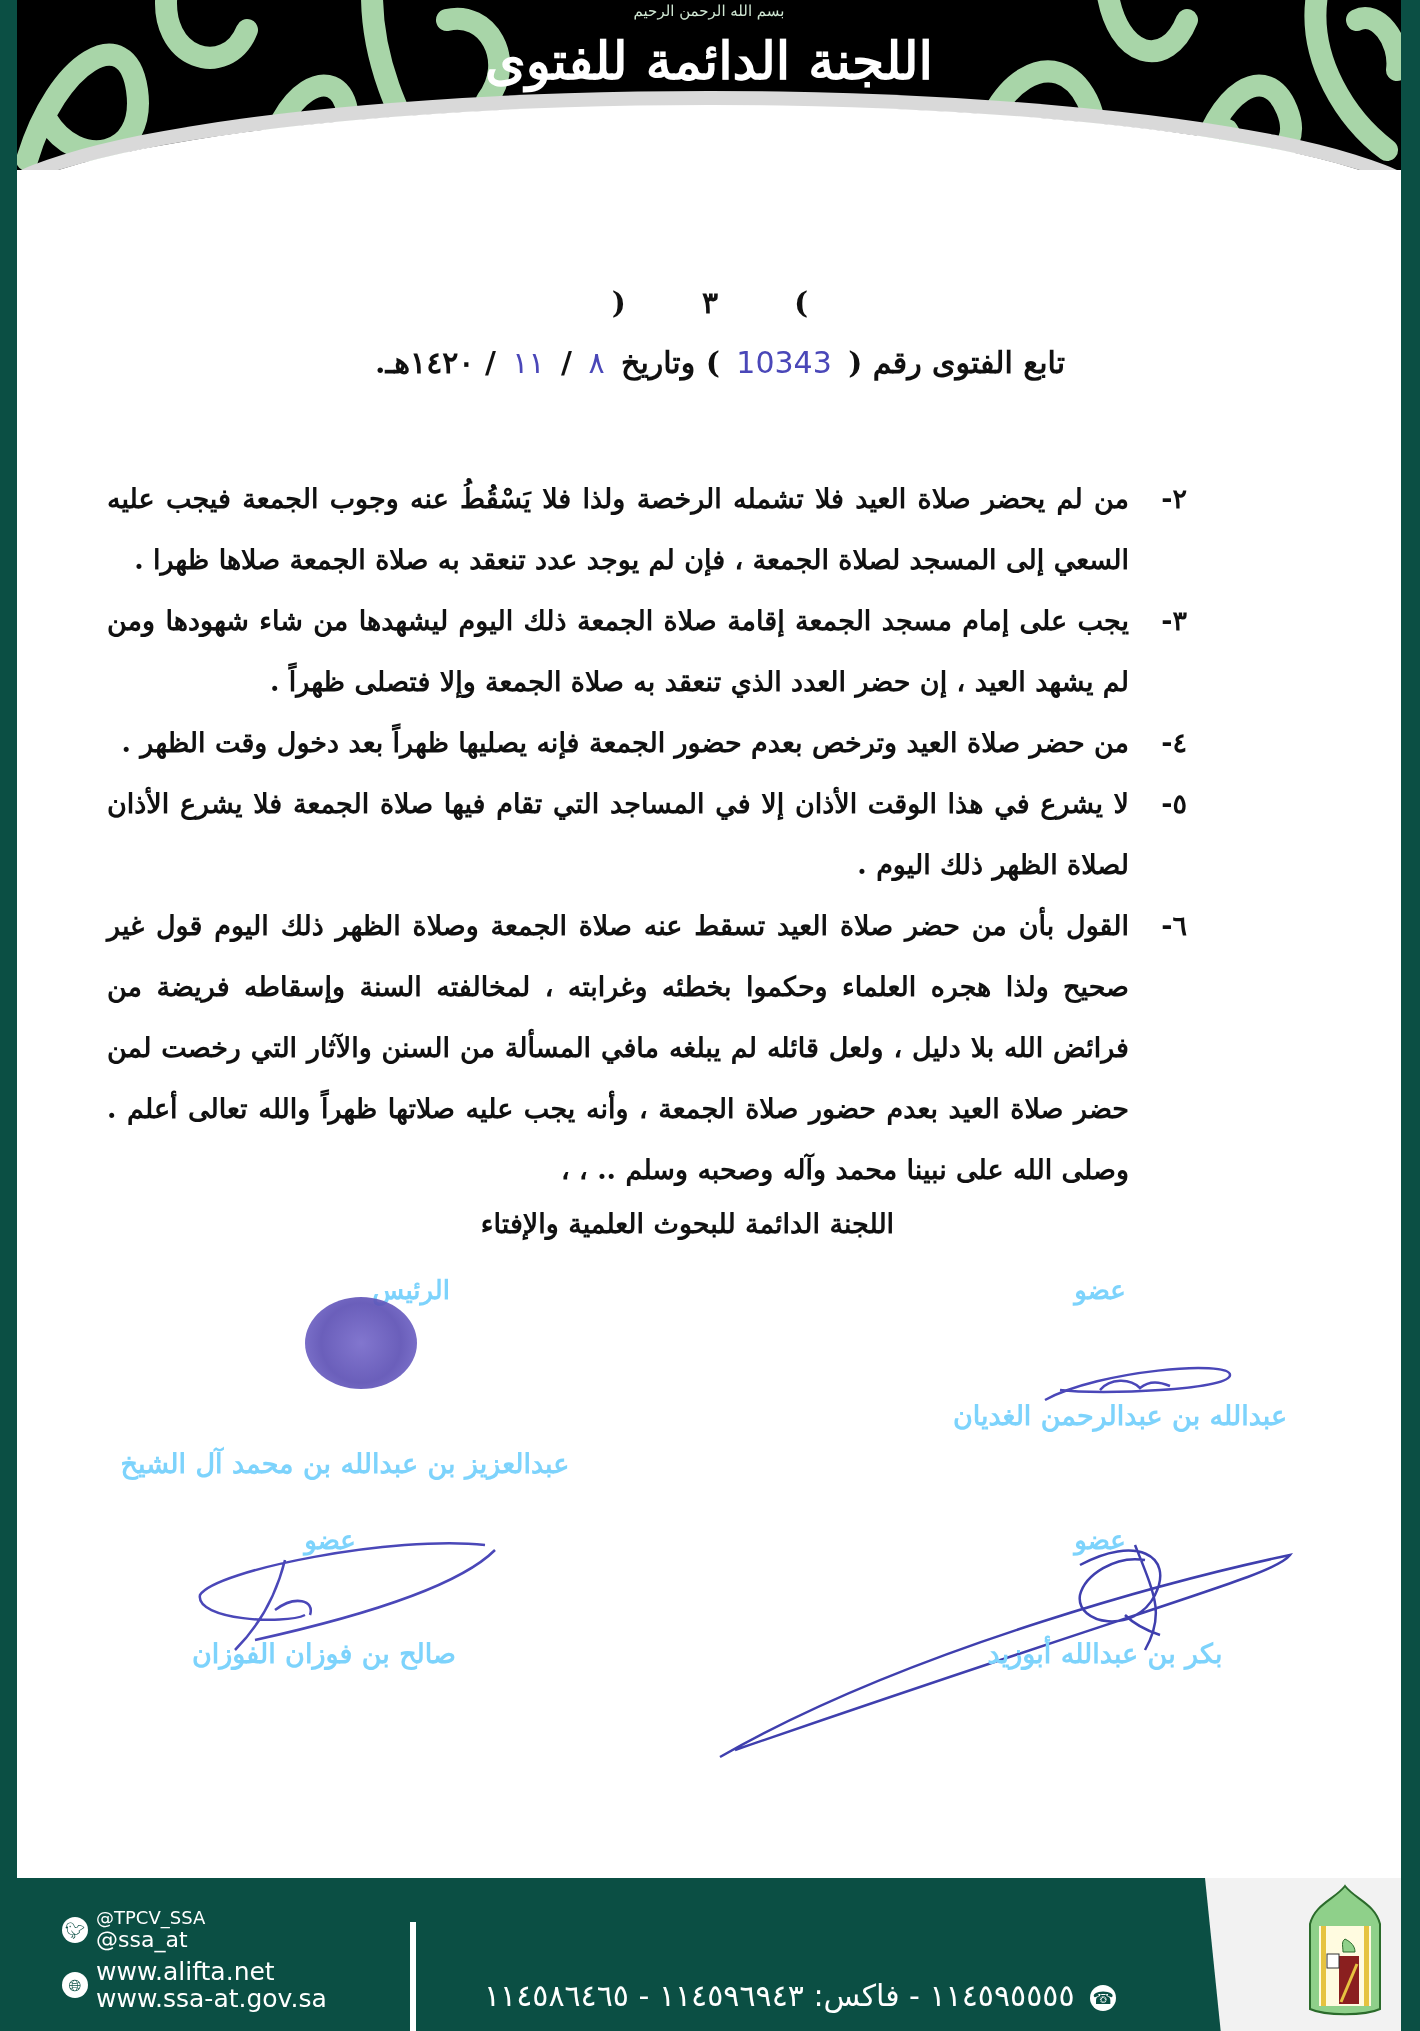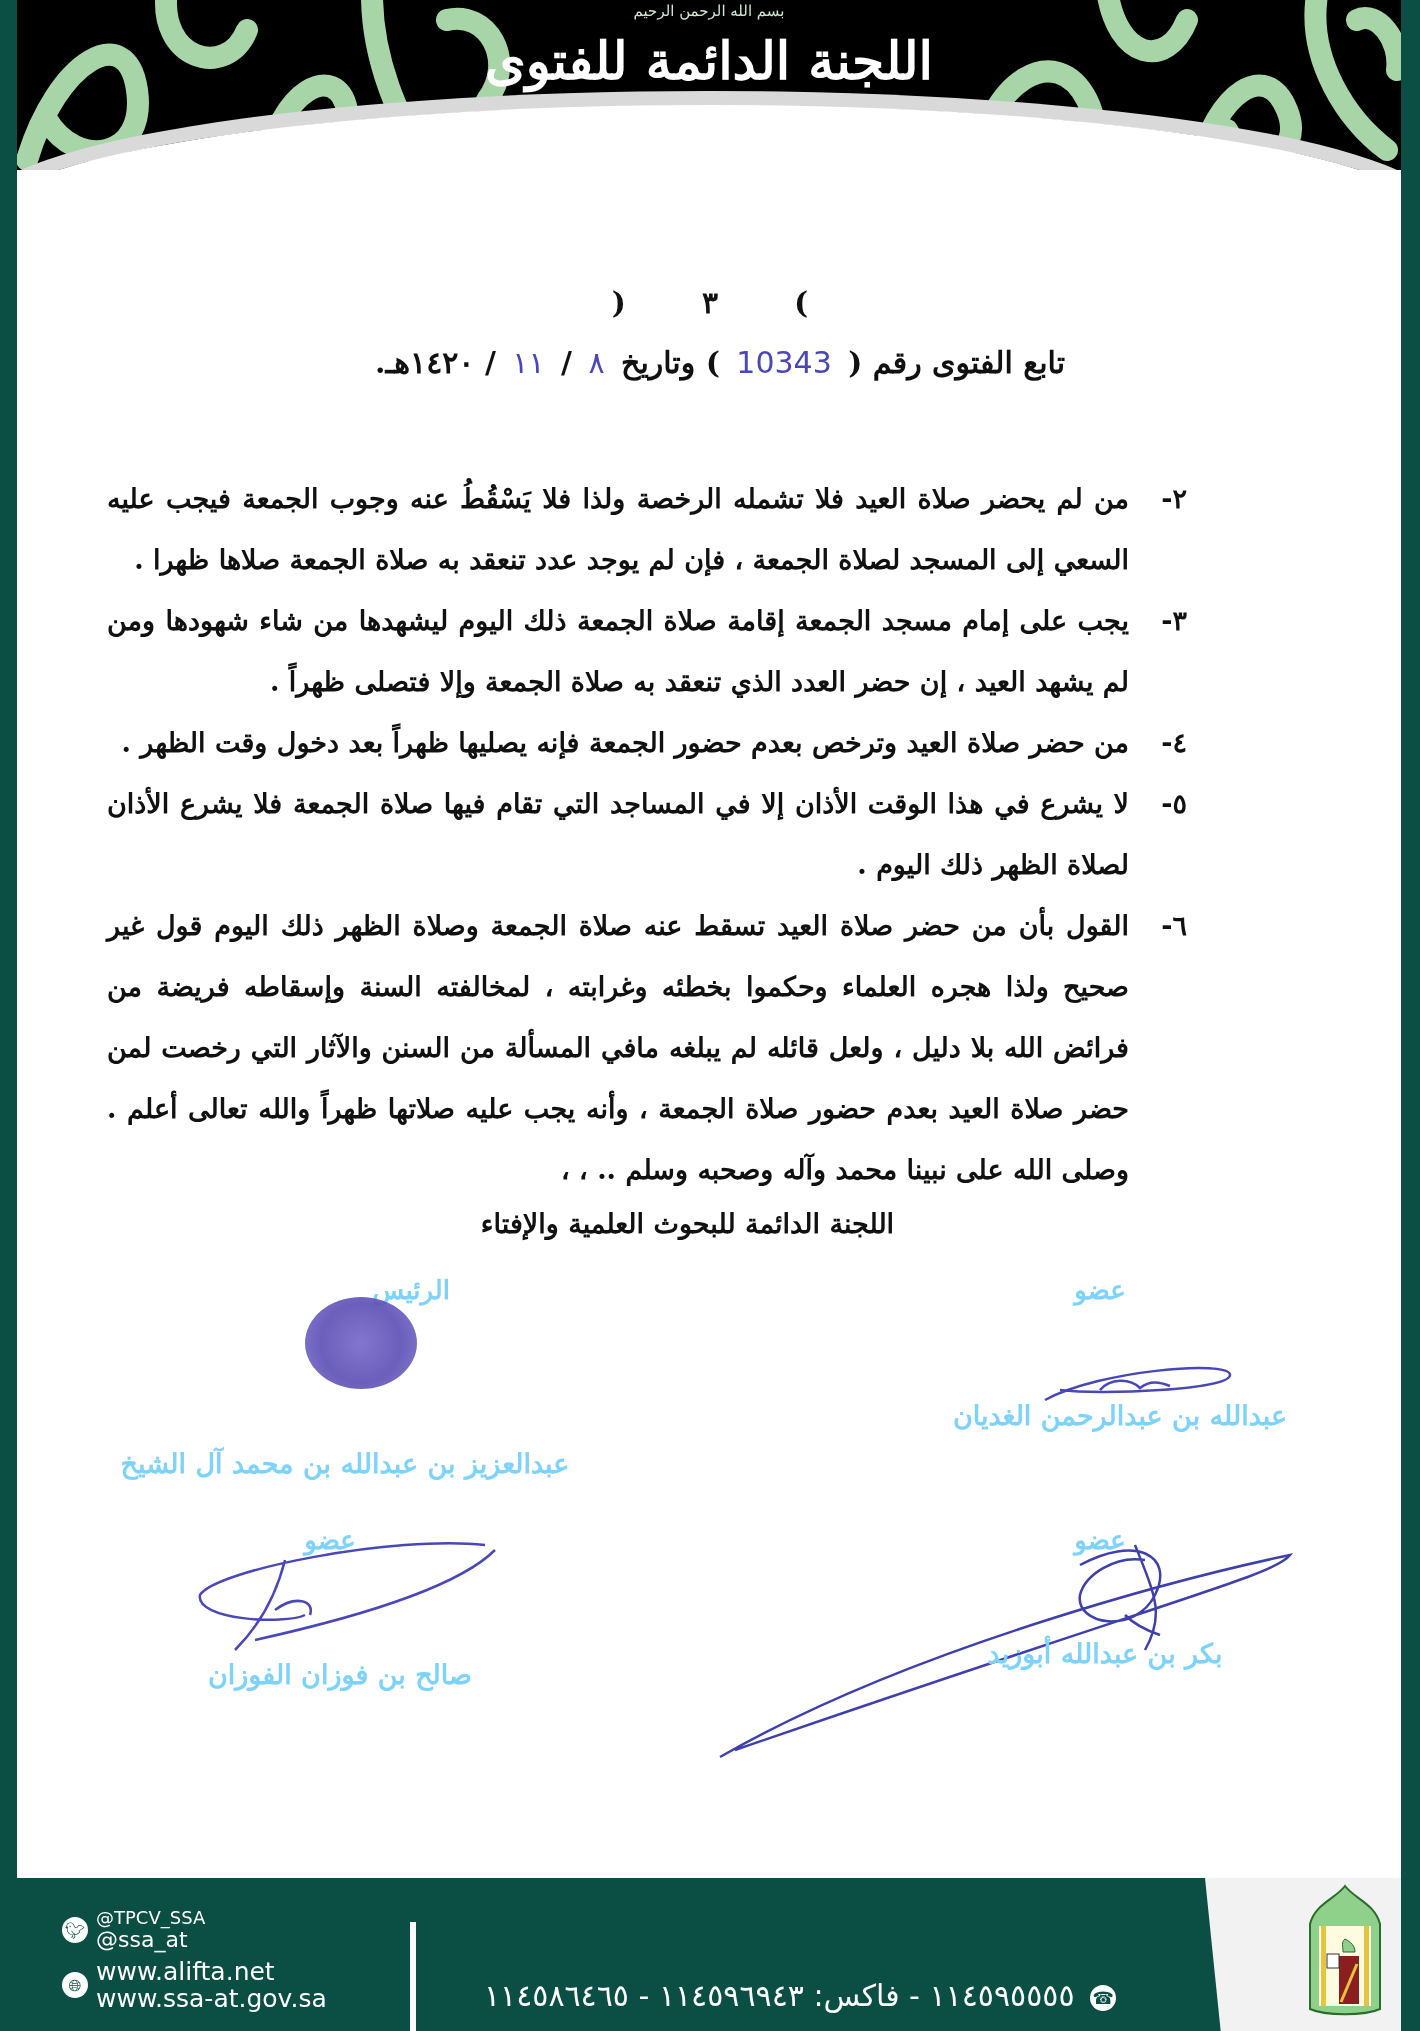--- a/index.html
+++ b/index.html
@@ -192,21 +192,21 @@
 <div class="sig-block" style="left:950px; top:1400px; width:340px;">
   <div class="sig-name">عبدالله بن عبدالرحمن الغديان</div>
 </div>
 
 <div class="sig-block" style="left:230px; top:1525px; width:200px;">
   <div class="sig-role">عضو</div>
 </div>
 <svg class="signature" style="left:195px; top:1540px;" width="310" height="110">
   <path d="M290 5 C 200 -5, 20 30, 5 55 C 0 80, 90 85, 110 75 M90 20 C 80 60, 60 90, 40 110 M80 70 C 100 55, 120 60, 115 75 M60 100 C 150 80, 260 50, 300 10" fill="none" stroke="#4a47b8" stroke-width="2.5"></path>
 </svg>
-<div class="sig-block" style="left:200px; top:1638px; width:280px;margin-top:21px;">
+<div class="sig-block" style="left:184px; top:1638px; width:280px;">
   <div class="sig-name">صالح بن فوزان الفوزان</div>
 </div>
 
 <div class="sig-block" style="left:1000px; top:1525px; width:200px;">
   <div class="sig-role">عضو</div>
 </div>
 <svg class="signature" style="left:715px; top:1535px;" width="580" height="225">
   <path d="M365 30 C 420 0, 460 20, 440 60 C 420 100, 360 90, 365 60 C 370 40, 400 20, 430 25 M420 10 C 440 60, 450 80, 430 115 M410 80 C 420 90, 430 95, 445 100 M5 222 C 200 110, 480 40, 575 20 C 560 40, 470 60, 20 215" fill="none" stroke="#3f3fae" stroke-width="2.5"></path>
 </svg>
 <div class="sig-block" style="left:960px; top:1638px; width:290px;">

